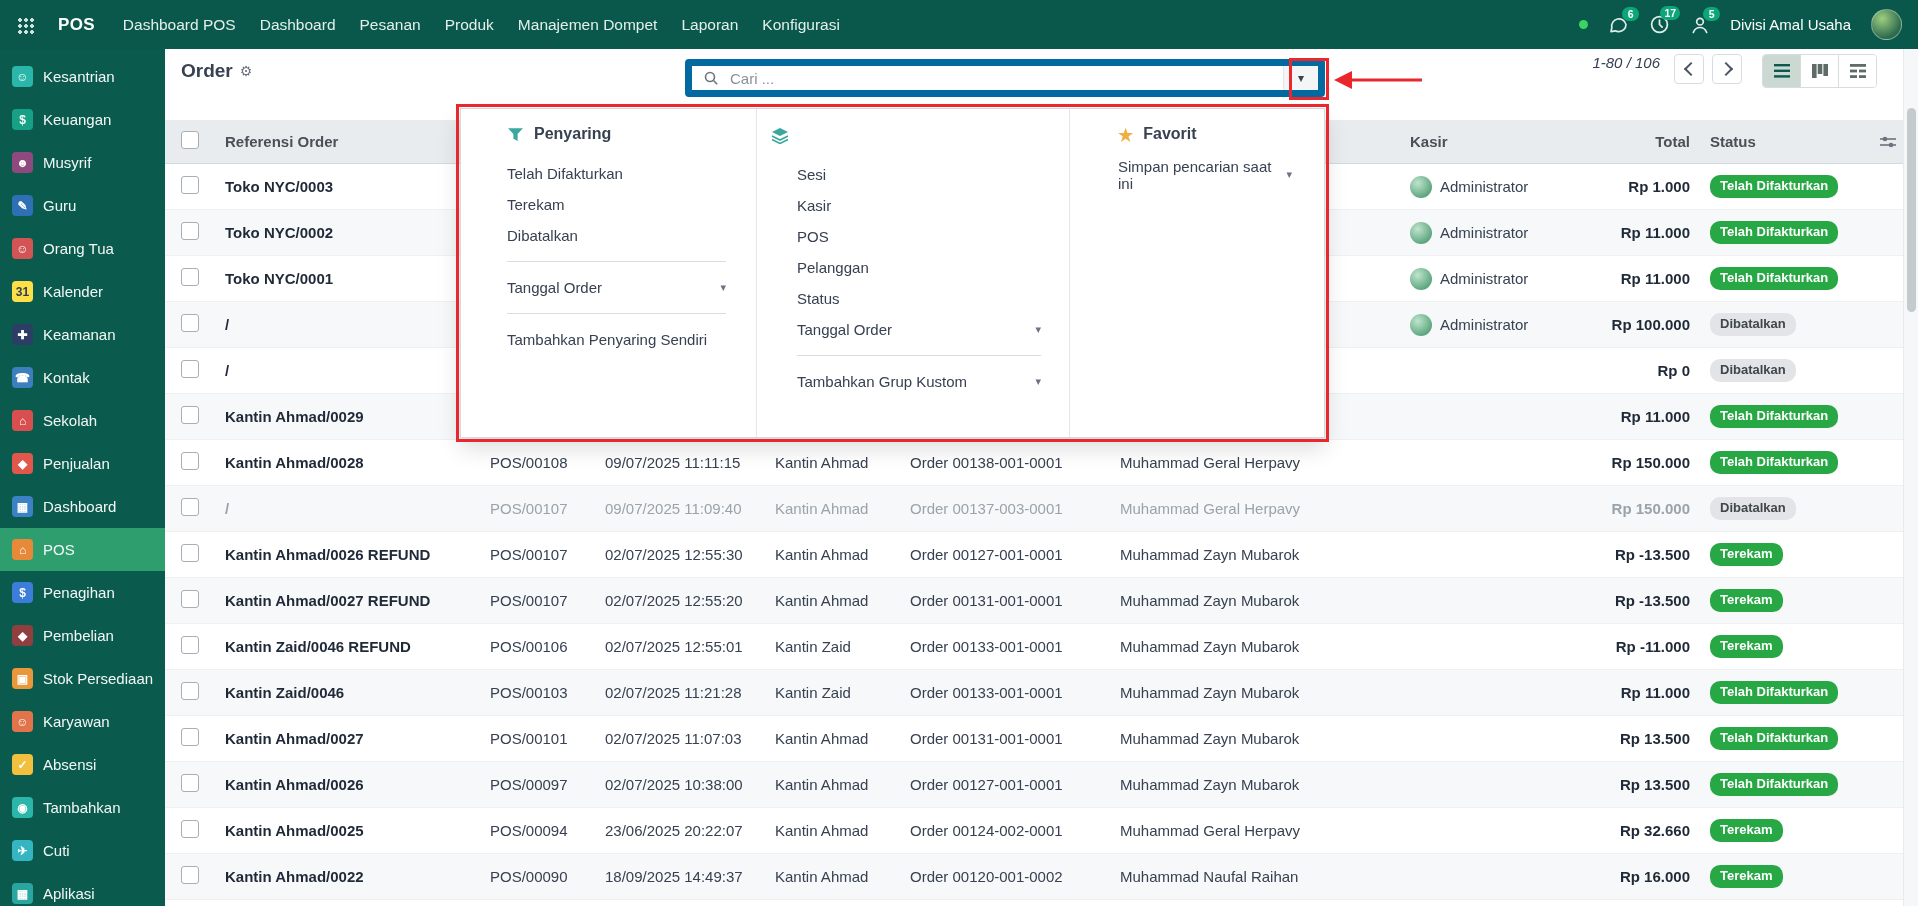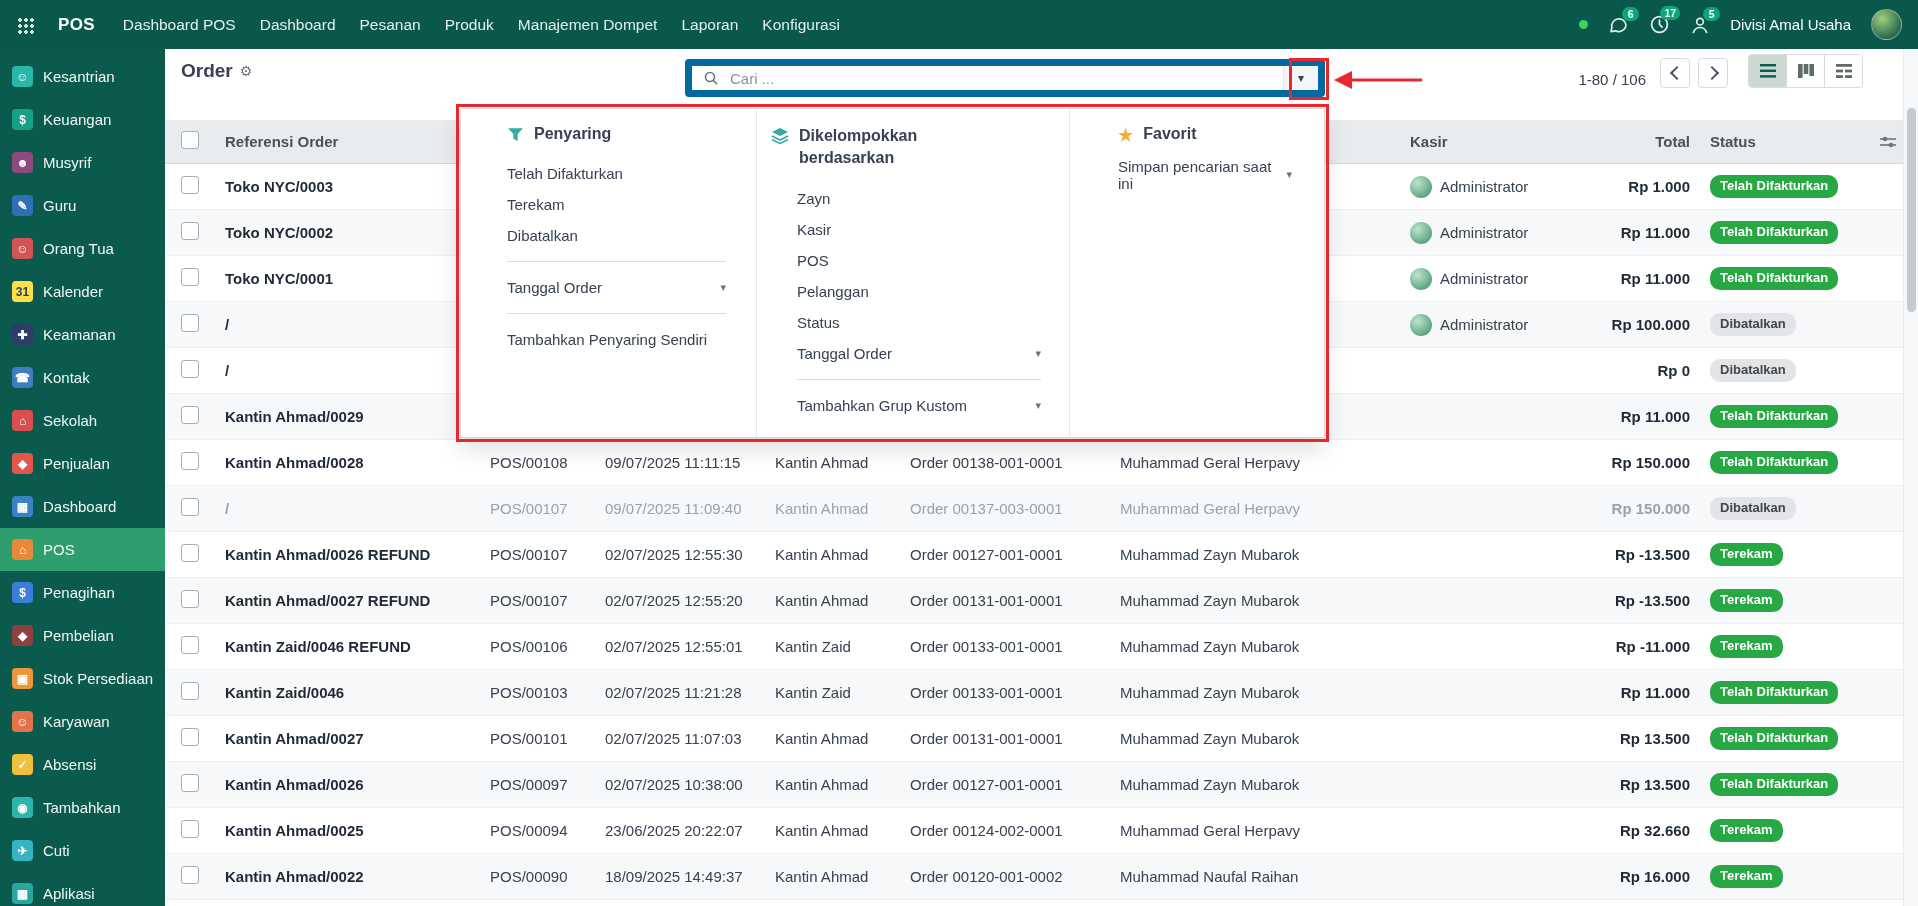--- a/index.html
+++ b/index.html
@@ -39,21 +39,21 @@
   .page-title{font-size:19px;font-weight:700;color:#374151;}
   .gear{color:#6b7280;font-size:14px;margin-left:7px;cursor:pointer;}
   .search-box{position:absolute;left:520px;top:10px;width:640px;height:38px;background:#fff;
     border:7px solid #0369a1;border-radius:4px;display:flex;align-items:center;box-sizing:border-box;}
   .search-box .mag{margin:0 9px 0 11px;display:flex;}
   .search-input{border:none;outline:none;flex:1;font-size:15px;color:#374151;
     font-family:"Liberation Sans",sans-serif;background:transparent;}
   .search-input::placeholder{color:#8a9299;}
   .search-toggle{width:34px;height:100%;display:flex;align-items:center;justify-content:center;
     color:#374151;font-size:12px;cursor:pointer;border-left:1px solid #e3e6e9;background:#f3f5f6;}
-  .right-controls{margin-left:auto;display:flex;align-items:flex-end;gap:14px;padding-right:39px;}
+  .right-controls{margin-left:auto;display:flex;align-items:flex-start;gap:14px;padding-right:25px;font-style:italic;}
   .pager-text{font-size:15px;color:#374151;white-space:nowrap;}
   .pager-btns{display:flex;gap:8px;}
   .pager-btn{width:28px;height:28px;border:1px solid #d8dcdf;border-radius:4px;background:#fff;
     display:flex;align-items:center;justify-content:center;cursor:pointer;}
   .chev{width:8px;height:8px;border-left:2px solid #4b5563;border-bottom:2px solid #4b5563;}
   .chev.left{transform:rotate(45deg);margin-left:3px;}
   .chev.right{transform:rotate(-135deg);margin-right:3px;}
   .view-switcher{display:flex;border:1px solid #d8dcdf;border-radius:4px;overflow:hidden;margin-left:6px;}
   .view-btn{width:37px;height:32px;background:#fff;display:flex;align-items:center;justify-content:center;
     cursor:pointer;border-left:1px solid #d8dcdf;color:#5f6b66;}
@@ -686,25 +686,24 @@
 
     <div class="dd-col dd-col2">
       <div class="dd-header">
         <span class="hico">
           <svg width="18" height="17" viewBox="0 0 18 17">
               <path d="M9 1l8 4-8 4-8-4z" fill="#3aa89f"></path>
               <path d="M1 9l8 4 8-4" fill="none" stroke="#3aa89f" stroke-width="1.6"></path>
               <path d="M1 12.5l8 4 8-4" fill="none" stroke="#3aa89f" stroke-width="1.6"></path>
             </svg>
         </span>
-        <span class="hdr-text">Dikelompokkan berdasarkan</span>
       </div>
 
         <div class="dd-item">
-          <span>Zayn</span>
+          <span>Sesi</span>
         </div>
 
         <div class="dd-item">
           <span>Kasir</span>
         </div>
 
         <div class="dd-item">
           <span>POS</span>
         </div>
 

